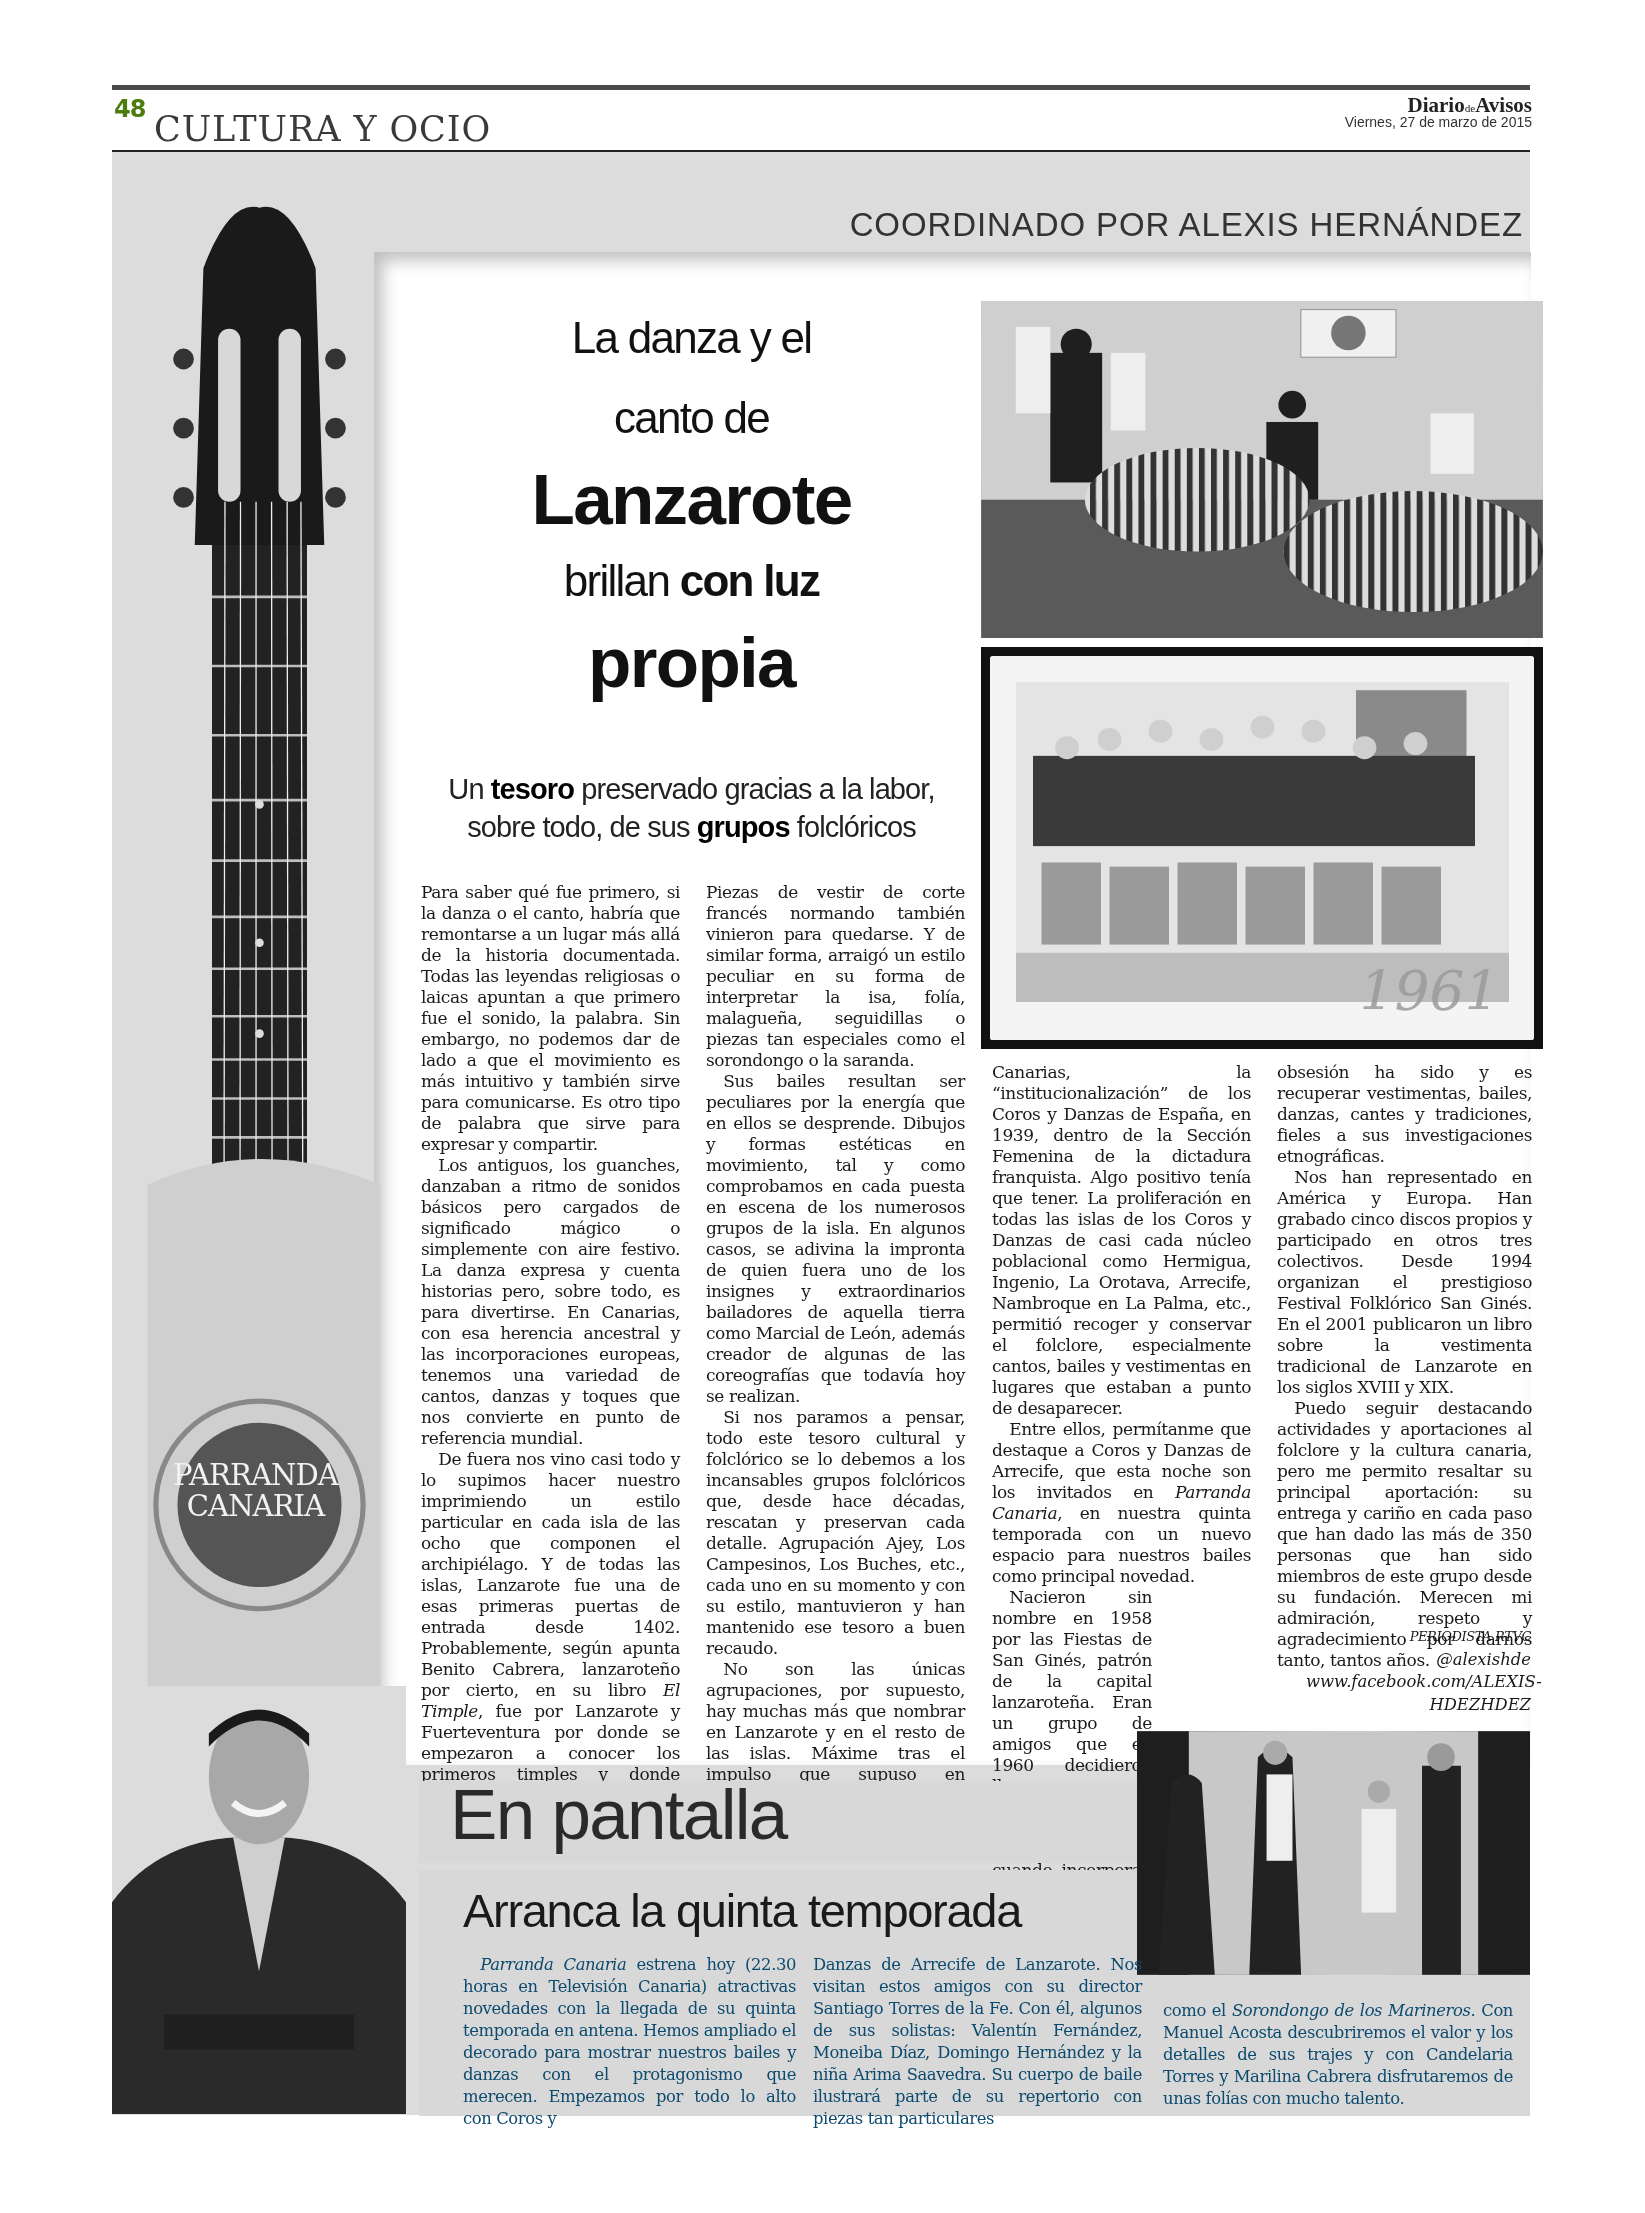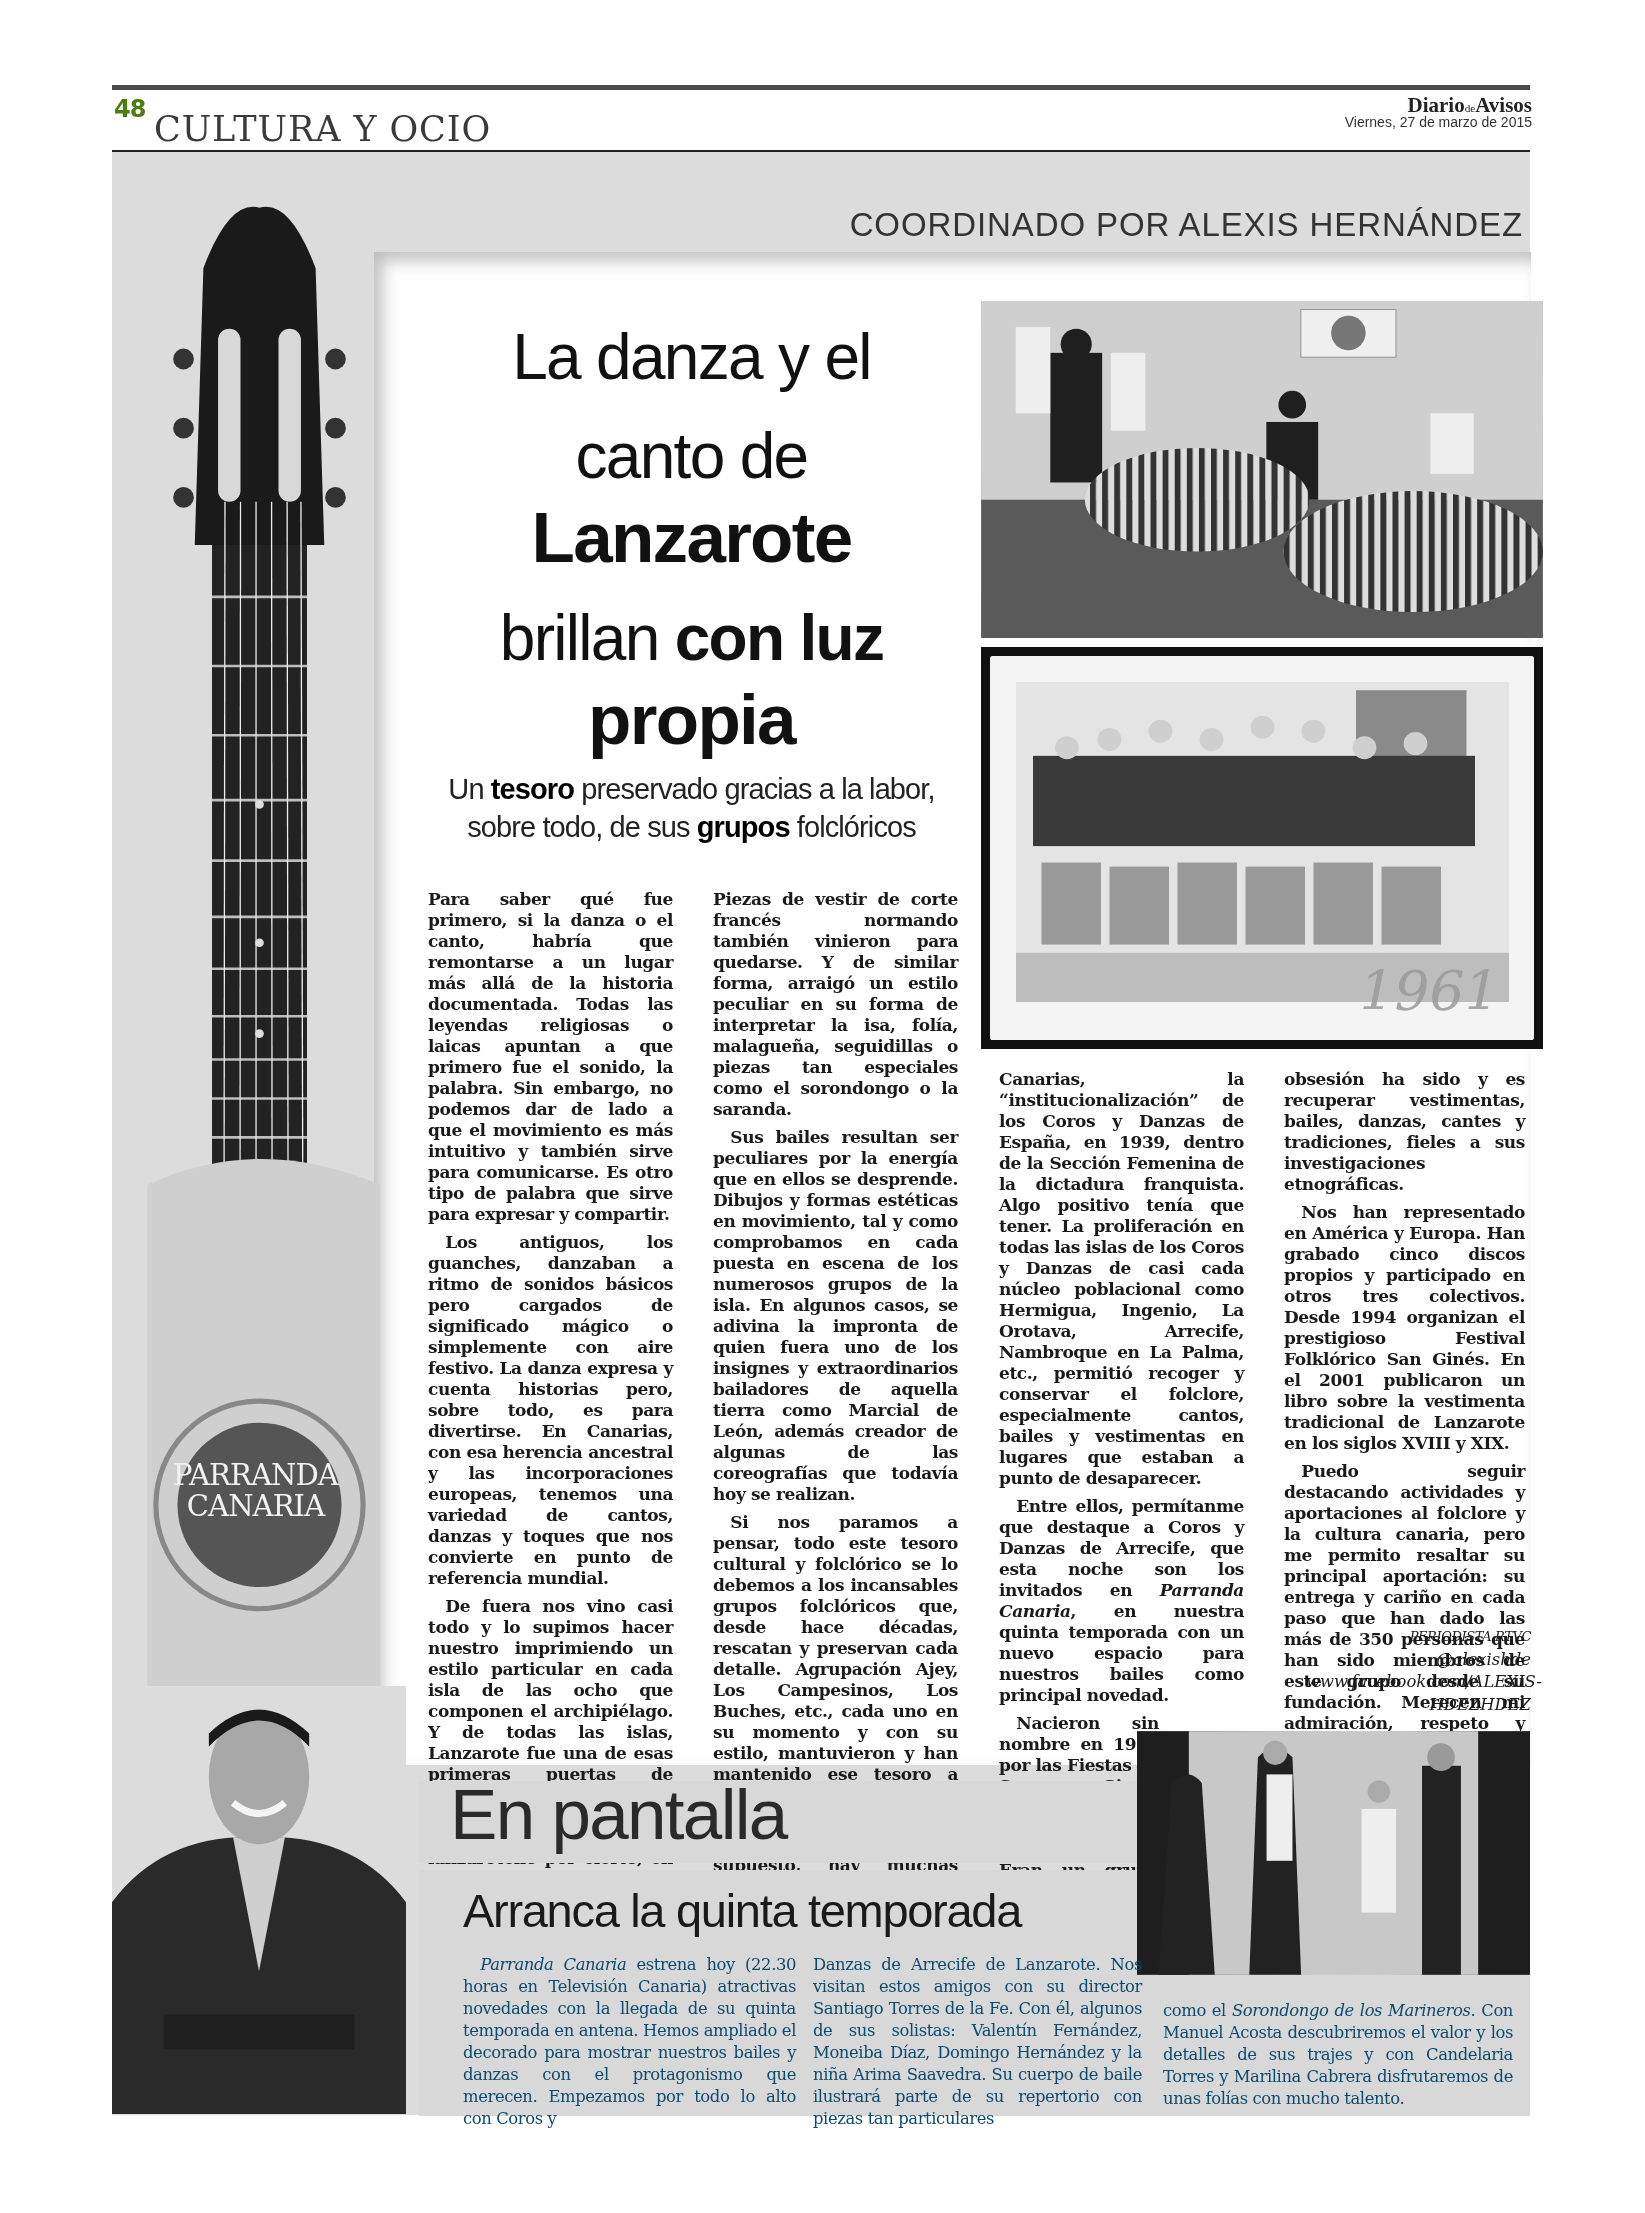--- a/index.html
+++ b/index.html
@@ -20,38 +20,38 @@
   .content-box { position: absolute; left: 374px; top: 252px; width: 1157px; height: 1513px; background: #ffffff; box-shadow: inset 8.6px 8.6px 15.6px rgba(0,0,0,0.25); }
 
   .coordinated { position: absolute; right: 123px; top: 206px; font-family: Liberation Sans, sans-serif; font-size: 33px; color: #333; letter-spacing: 0.9px; font-weight: normal; }
 
   
   .guitar { position: absolute; left: 130px; top: 199px; width: 259px; height: 1600px; }
   .portrait { position: absolute; left: 112px; top: 1686px; width: 294px; height: 428px; overflow: hidden; }
 
   
   .headline { position: absolute; left: 415px; top: 298px; width: 553px; text-align: center; font-family: "Liberation Sans", sans-serif; color: #111; }
-  .headline .light { font-weight: normal; font-size: 64px; line-height: 80px; letter-spacing: -1.7px; display: block; margin-top: 19px; }
+  .headline .light { font-weight: normal; font-size: 44px; line-height: 80px; letter-spacing: -1.7px; display: block; }
   .headline .bold-line { font-weight: bold; font-size: 71px; line-height: 83px; letter-spacing: -1.7px; display: block; }
   .headline .inline-bold { font-weight: bold; }
   .subhead { position: absolute; left: 415px; top: 770px; width: 553px; text-align: center; font-family: "Liberation Sans", sans-serif; font-size: 29px; line-height: 38px; color: #222; letter-spacing: -0.9px; }
   .subhead b { font-weight: bold; color: #000; }
 
   
   .photo { position: absolute; overflow: hidden; }
   .photo-dance { left: 981px; top: 301px; width: 562px; height: 337px; background: linear-gradient(180deg, #b8b8b8 0%, #d8d8d8 30%, #9a9a9a 60%, #555 100%); }
   .photo-1961 { left: 981px; top: 647px; width: 562px; height: 402px; background: #111; padding: 8.6px; }
   .photo-1961 .inner { width: 100%; height: 100%; background: #f4f4f4; position: relative; border-radius: 2.6px; }
   .photo-1961 .img { position: absolute; left: 26px; top: 26px; right: 26px; bottom: 35px; background: linear-gradient(180deg, #e0e0e0 0%, #888 35%, #555 60%, #bbb 85%, #e8e8e8 100%); }
   .year-stamp { position: absolute; right: 35px; bottom: 17.3px; font-family: "DejaVu Serif", serif; font-style: italic; font-size: 55px; color: #9a9a9a; opacity: .85; }
   .photo-tv { left: 1137px; top: 1731px; width: 393px; height: 244px; background: linear-gradient(90deg, #1a1a1a 0%, #555 20%, #cfcfcf 45%, #e6e6e6 60%, #777 80%, #222 100%); }
 
   
   .col { position: absolute; font-family: "DejaVu Serif", serif; font-size: 17px; line-height: 21px; text-align: justify; hyphens: auto; color: #1a1a1a; letter-spacing: -0.4px; }
-  .col p { text-indent: 0; margin: 7px; font-weight: bold; }
+  .col p { text-indent: 0; margin: 0; }
   .col p + p { text-indent: 17.3px; }
   .col i { font-style: italic; }
   .col-1 { left: 421px; top: 882px; width: 259px; }
   .col-2 { left: 706px; top: 882px; width: 259px; }
   .col-3 { left: 992px; top: 1062px; width: 259px; }
   .col-4 { left: 1277px; top: 1062px; width: 255px; }
   .signature { position: absolute; right: 115px; top: 1626px; width: 225px; text-align: right; font-family: "DejaVu Serif", serif; font-style: italic; font-size: 16.4px; line-height: 22.5px; color: #1a1a1a; }
   .signature .role { font-size: 13px; letter-spacing: -0.4px; }
 
   

